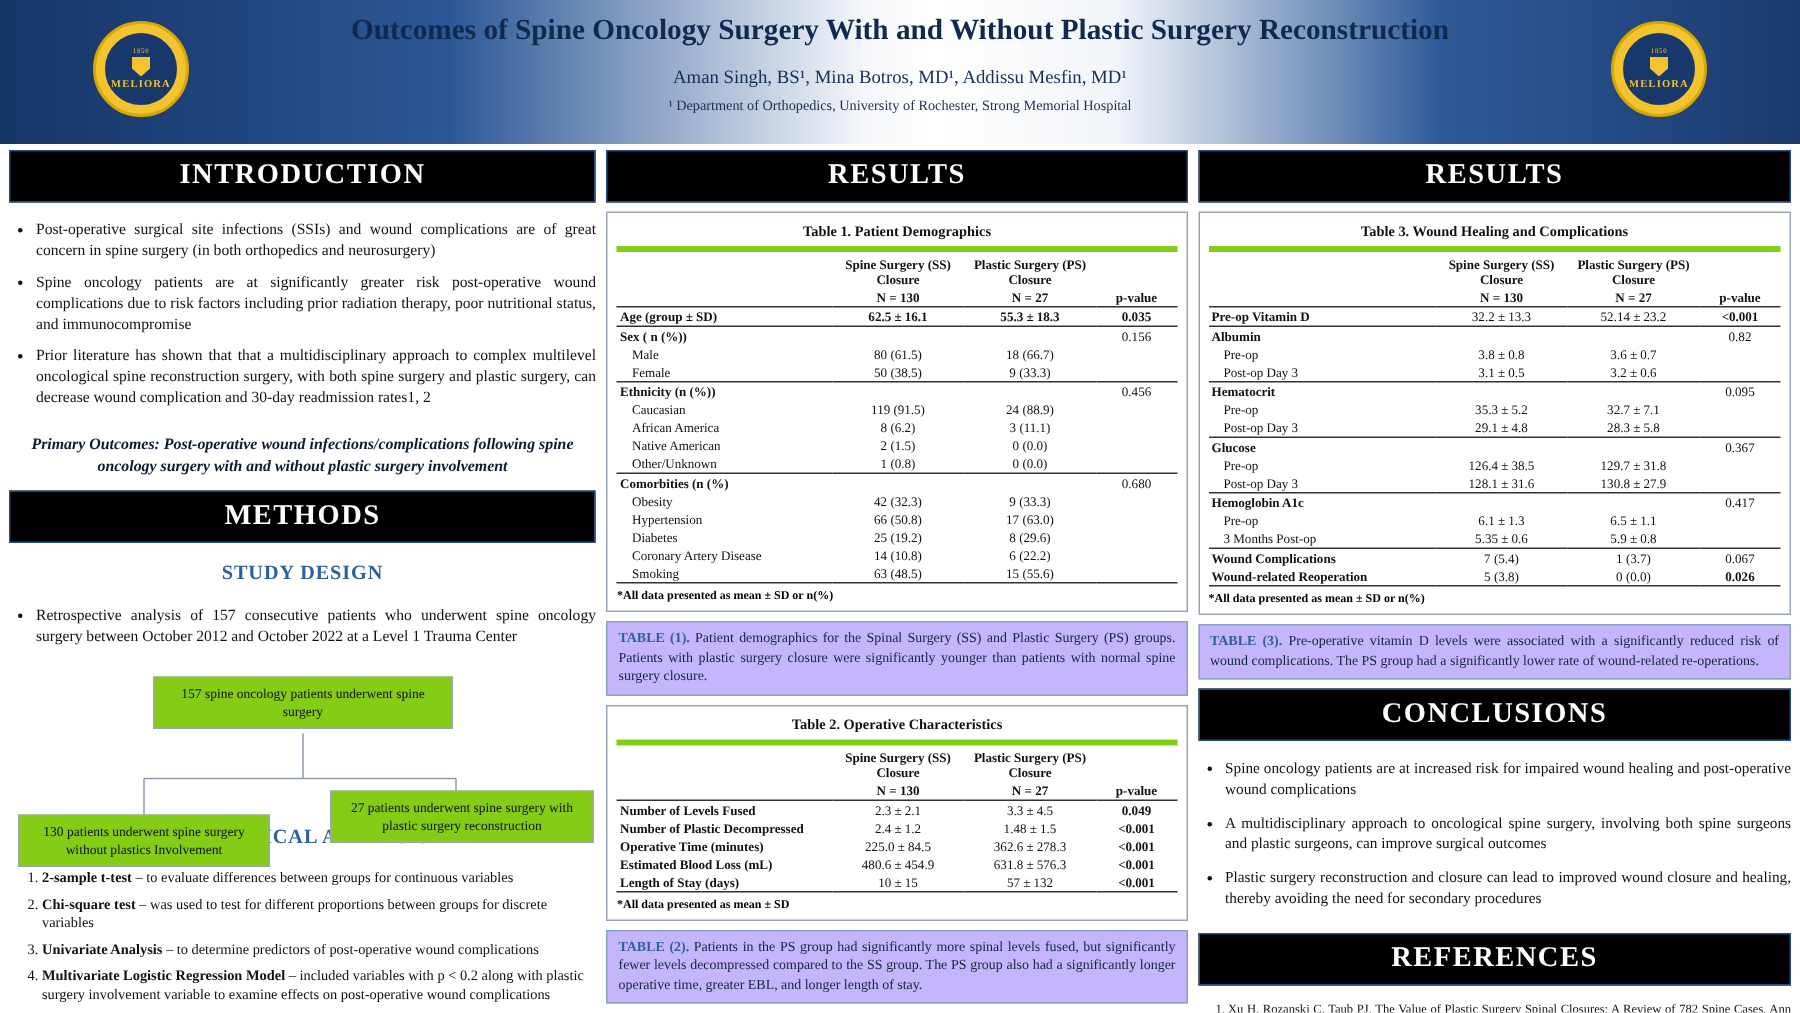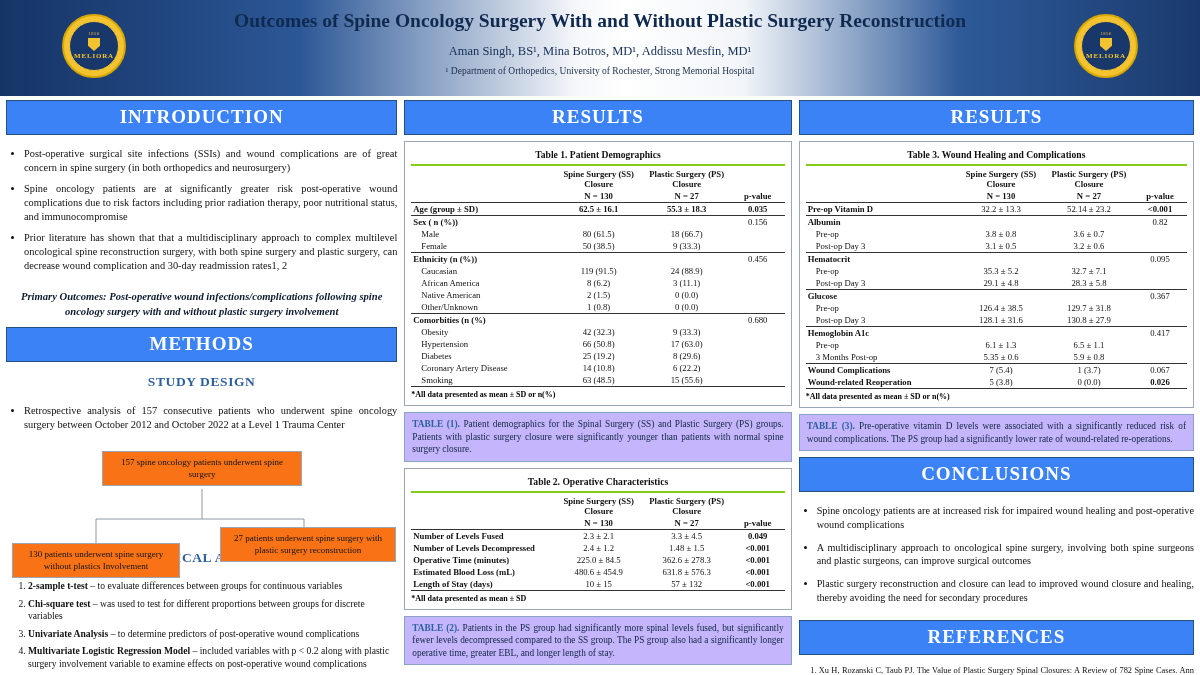--- a/index.html
+++ b/index.html
@@ -52,21 +52,21 @@
   .affil { font-size:9.5px; margin-top:7px; color:#1d2f4d; }
 
   
   .body { position:absolute; top:96px; left:0; width:1200px; height:579px; padding:4px 6px 0; display:flex; gap:7px; }
   .col { display:flex; flex-direction:column; gap:6px; }
   .col1 { width:392px; }
   .col2 { width:388px; }
   .col3 { width:396px; }
 
   .section-title {
-    background:#3b82f6;
+    background:#000000;
     color:#ffffff;
     font-family:"Liberation Serif", serif;
     font-size:19px;
     font-weight:bold;
     letter-spacing:1px;
     text-align:center;
     padding:5px 0 6px;
     border:1px solid #24507f;
   }
 
@@ -79,38 +79,38 @@
   }
 
   .sub-head {
     text-align:center; color:#2e5f9e; font-weight:bold;
     font-size:13.5px; letter-spacing:.6px; margin:6px 0 2px;
   }
 
   
   .flow { position:relative; height:150px; margin-top:2px; }
   .flow-box {
-    position:absolute; border:1px solid #9aa7b8; background:#f97316;
+    position:absolute; border:1px solid #9aa7b8; background:#84cc16;
     font-size:9px; line-height:1.3; text-align:center; padding:5px 4px; color:#111;
   }
   .flow-top { left:96px; top:4px; width:200px; }
   .flow-left { left:6px; top:96px; width:168px; }
   .flow-right { left:214px; top:80px; width:176px; }
   .flow svg { position:absolute; left:0; top:0; width:392px; height:150px; }
 
   ol.stats { margin:6px 0 0 0; padding-left:22px; }
   ol.stats li { font-size:9.6px; line-height:1.3; margin-bottom:5px; color:#111; }
   ol.stats li b { font-weight:bold; }
 
   
   .table-card { border:1px solid #9aa7b8; background:#fff; padding:4px 6px 6px; }
   table.data { width:100%; border-collapse:collapse; font-size:8.7px; color:#111; }
   table.data caption {
     font-weight:bold; font-size:9.6px; padding:3px 0 4px; color:#111;
-    border-bottom:2px solid #84cc16; margin-bottom:2px;
+    border-bottom:4px solid #84cc16; margin-bottom:2px;
   }
   table.data th, table.data td { padding:1px 2px; vertical-align:bottom; }
   table.data th.grp { text-align:center; font-weight:bold; font-size:8.7px; line-height:1.15; }
   table.data td.num, table.data th.num { text-align:center; width:88px; }
   table.data td.p, table.data th.p { text-align:center; width:54px; }
   table.data tr.rule td, table.data tr.rule th { border-bottom:1px solid #333; }
   .rowlabel { text-align:left; }
   .bold { font-weight:bold; }
   .indent1 { padding-left:10px !important; }
   .foot { font-size:8px; font-weight:bold; padding-top:3px; }
@@ -338,21 +338,21 @@
             </tr>
           </thead>
           <tbody>
             <tr>
                 <td class="rowlabel bold">Number of Levels Fused</td>
                 <td class="num">2.3 ± 2.1</td>
                 <td class="num">3.3 ± 4.5</td>
                 <td class="p bold">0.049</td>
               </tr>
             <tr>
-                <td class="rowlabel bold">Number of Levels Decompressed</td>
+                <td class="rowlabel bold">Number of Plastic Decompressed</td>
                 <td class="num">2.4 ± 1.2</td>
                 <td class="num">1.48 ± 1.5</td>
                 <td class="p bold">&lt;0.001</td>
               </tr>
             <tr>
                 <td class="rowlabel bold">Operative Time (minutes)</td>
                 <td class="num">225.0 ± 84.5</td>
                 <td class="num">362.6 ± 278.3</td>
                 <td class="p bold">&lt;0.001</td>
               </tr>

